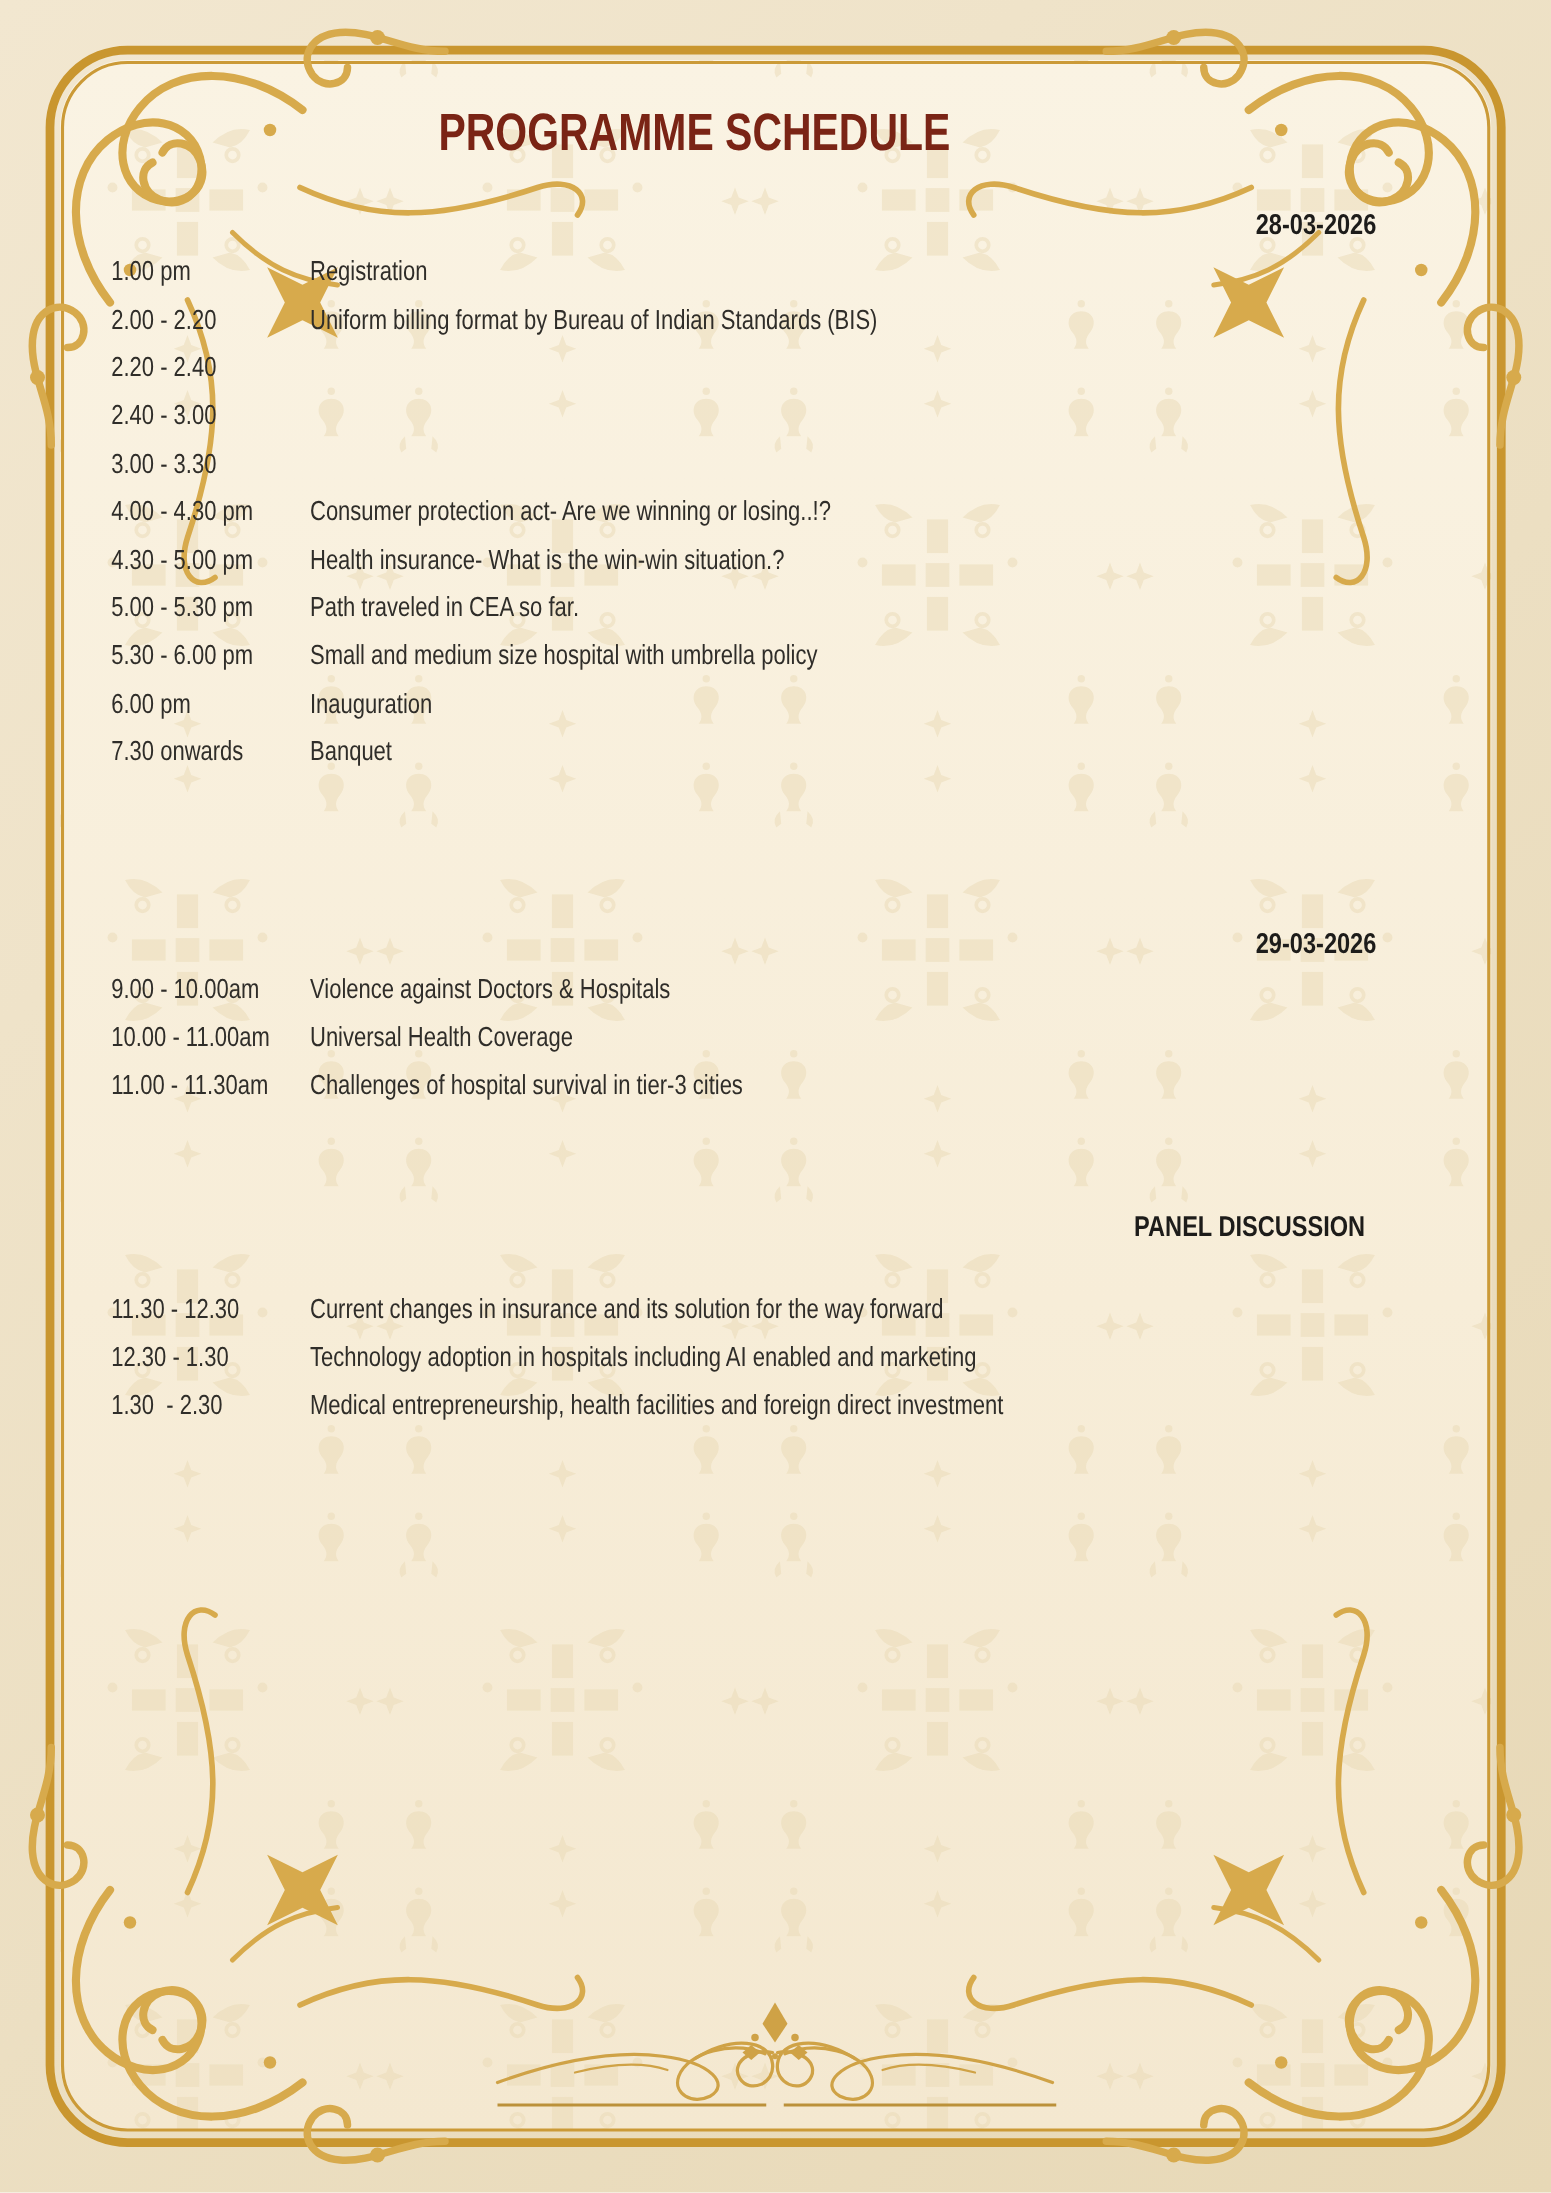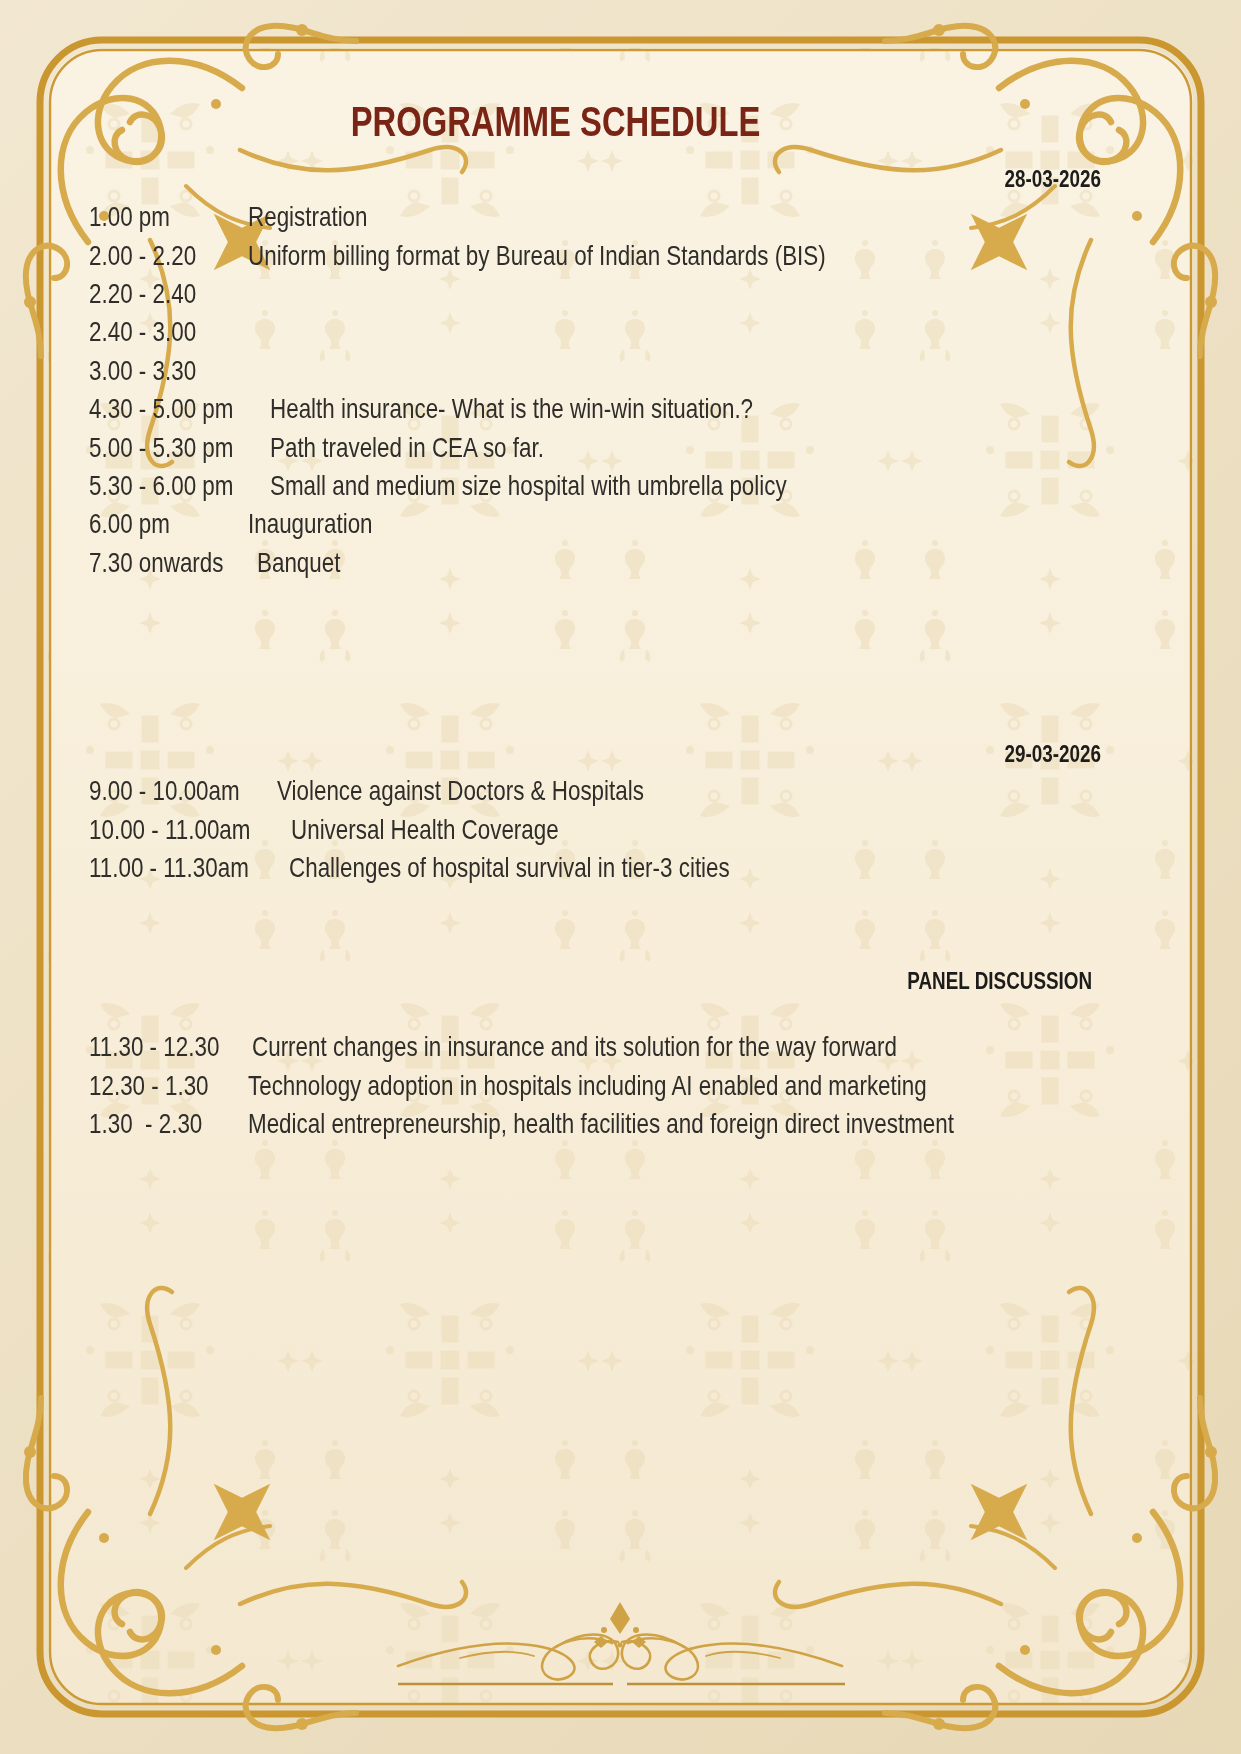--- a/index.html
+++ b/index.html
@@ -5,37 +5,37 @@
   html,body{margin:0;padding:0;}
   body{
     width:1241px;height:1754px;position:relative;overflow:hidden;
     background:linear-gradient(135deg,#f2e7d0 0%,#ecdfc2 55%,#e7d8b6 100%);
     font-family:"Liberation Sans","DejaVu Sans",sans-serif;
     color:var(--c-text,#2f2d29);
   }
   svg.frame{position:absolute;left:0;top:0;width:1241px;height:1754px;}
   .content{position:absolute;left:0;top:0;right:0;bottom:0;}
   h1.title{
-    position:absolute;top:82px;left:0;right:130px;margin:16px;text-align:center;
+    position:absolute;top:82px;left:0;right:130px;margin:0;text-align:center;
     font-size:42px;font-weight:bold;color:var(--c-title,#7a2415);
   }
   h1.title .squeeze{display:inline-block;transform:scaleX(.78);transform-origin:50% 50%;white-space:pre;}
   .heading{
     position:absolute;left:0;right:129px;margin:0;text-align:right;
     font-size:23px;font-weight:bold;color:#1d1c1a;
   }
   .heading .squeeze{display:inline-block;transform:scaleX(.82);transform-origin:50% 50%;white-space:pre;}
   #h-day1{top:166px}
   #h-day2{top:741px}
   #h-panel{top:968px}
   .rows{position:absolute;left:89px;right:20px;}
   #rows-0{top:198px}
   #rows-1{top:772px}
   #rows-2{top:1028px}
-  .row{display:flex;align-items:center;height:38.4px;font-size:28px;justify-content:space-between;}
+  .row{display:flex;align-items:center;height:38.4px;font-size:22px;justify-content:space-between;}
   .row .t{flex:0 0 159px;}
   .row .d{flex:1 1 auto;}
   .cell-inner{display:inline-block;transform:scaleX(.8);transform-origin:0 50%;white-space:pre;}
 </style>
 </head>
 <body>
 
 <svg class="frame" viewBox="0 0 1241 1754" aria-hidden="true">
   <defs>
     <linearGradient id="innerBg" x1="0" y1="0" x2="0" y2="1">
@@ -174,20 +174,24 @@
       <div class="row">
         <span class="t"><span class="cell-inner">2.20 - 2.40</span></span>
       </div>
       <div class="row">
         <span class="t"><span class="cell-inner">2.40 - 3.00</span></span>
       </div>
       <div class="row">
         <span class="t"><span class="cell-inner">3.00 - 3.30</span></span>
       </div>
       <div class="row">
+        <span class="t"><span class="cell-inner">4.00 - 4.30 pm</span></span>
+        <span class="d"><span class="cell-inner">Consumer protection act- Are we winning or losing..!?</span></span>
+      </div>
+      <div class="row">
         <span class="t"><span class="cell-inner">4.30 - 5.00 pm</span></span>
         <span class="d"><span class="cell-inner">Health insurance- What is the win-win situation.?</span></span>
       </div>
       <div class="row">
         <span class="t"><span class="cell-inner">5.00 - 5.30 pm</span></span>
         <span class="d"><span class="cell-inner">Path traveled in CEA so far.</span></span>
       </div>
       <div class="row">
         <span class="t"><span class="cell-inner">5.30 - 6.00 pm</span></span>
         <span class="d"><span class="cell-inner">Small and medium size hospital with umbrella policy</span></span>

